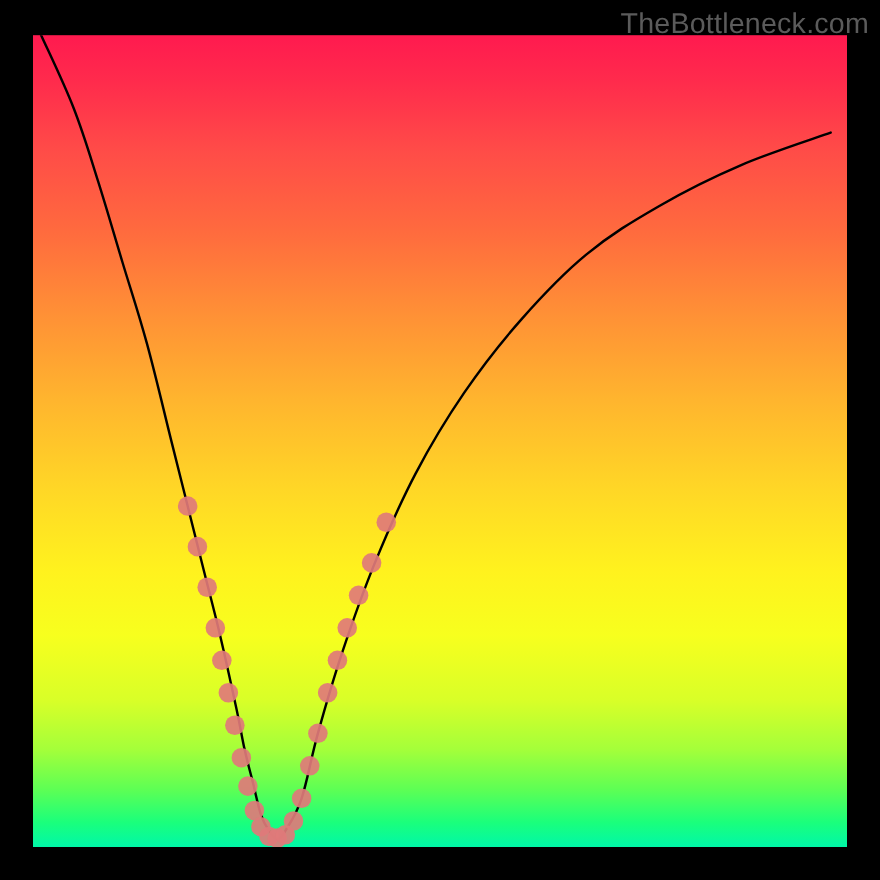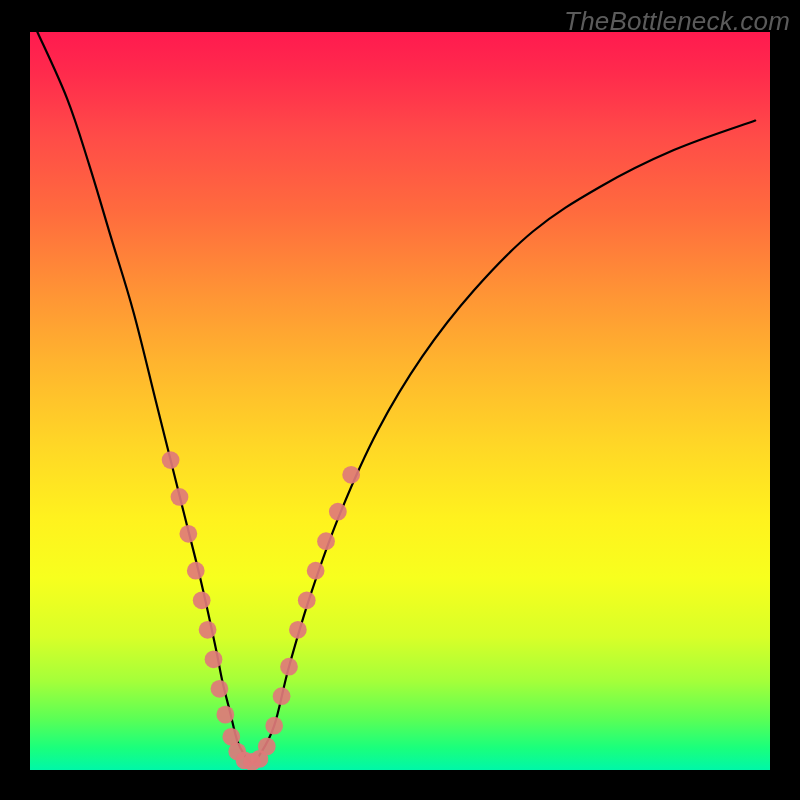--- a/index.html
+++ b/index.html
@@ -9,21 +9,20 @@
     height: 800px;
     overflow: hidden;
     background: #000;
     font-family: Arial, Helvetica, sans-serif;
   }
   .frame {
     position: relative;
     width: 800px;
     height: 800px;
     background: #000;
-    font-style: italic;
   }
   .watermark {
     position: absolute;
     top: 6px;
     right: 10px;
     font-size: 26px;
     font-weight: 500;
     color: #5b5b5b;
     letter-spacing: 0.2px;
     font-family: Arial, Helvetica, sans-serif;

